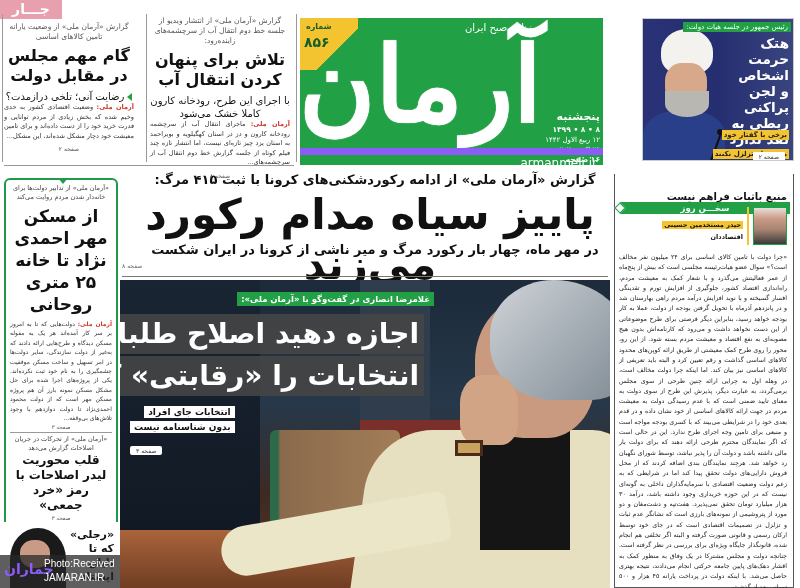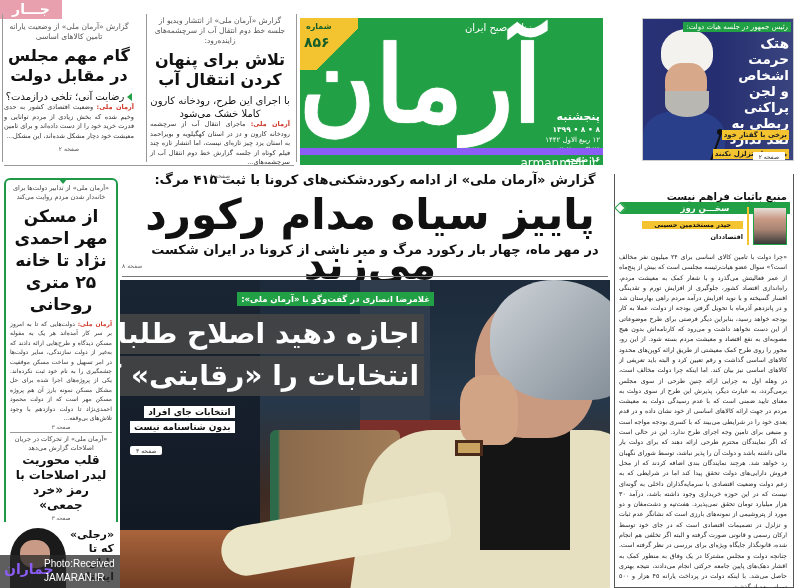--- a/index.html
+++ b/index.html
@@ -165,21 +165,21 @@
 
     
     .editorial { left: 614px; top: 174px; width: 180px; height: 414px; border: 1px solid #555; border-top: none; }
     .ed-header { position: absolute; left: -1px; top: 0; width: 182px; height: 14px; margin-top: 28px; }
     .ed-header .bar { position: absolute; left: 6px; right: 6px; top: 0; height: 12px; background: #22a045; color: #fff; font-size: 8.5px; font-weight: bold; text-align: center; line-height: 12px; }
     .ed-header .diamond { position: absolute; left: 2px; top: 2px; width: 8px; height: 8px; background: #fff; border: 1px solid #22a045; transform: rotate(45deg); }
     .ed-title { position: absolute; right: 6px; top: 17px; font-size: 10px; font-weight: bold; margin-left: 25px; }
     .ed-author-box { position: absolute; right: 6px; top: 33px; width: 168px; height: 40px; }
     .ed-photo { position: absolute; right: 0; top: 0; width: 34px; height: 38px; background: linear-gradient(180deg, #e7e0d8 0%, #c99a86 30%, #a88472 60%, #3a3a3a 100%); border: 1px solid #22a045; }
     .ed-rule { position: absolute; right: 38px; top: 0; width: 2px; height: 38px; background: #f4c430; }
-    .ed-name { position: absolute; right: 44px; top: 14px; background: #f4c430; font-size: 6.5px; font-weight: bold; padding: 0 12px; white-space: nowrap; }
+    .ed-name { position: absolute; right: 44px; top: 14px; background: #f4c430; font-size: 6.5px; font-weight: bold; padding: 0 2px; white-space: nowrap; }
     .ed-role { position: absolute; right: 44px; top: 26px; font-size: 6.5px; font-weight: bold; white-space: nowrap; }
     .ed-body { position: absolute; right: 6px; top: 78px; width: 168px; font-size: 6.3px; line-height: 10.3px; text-align: justify; color: #222; }
   </style>
 </head>
 <body>
 
 <div class="abs masthead"></div>
 <div class="abs logo-text">آرمان ملی</div>
 <div class="abs issue-badge">
   <span class="lbl">شماره</span>

